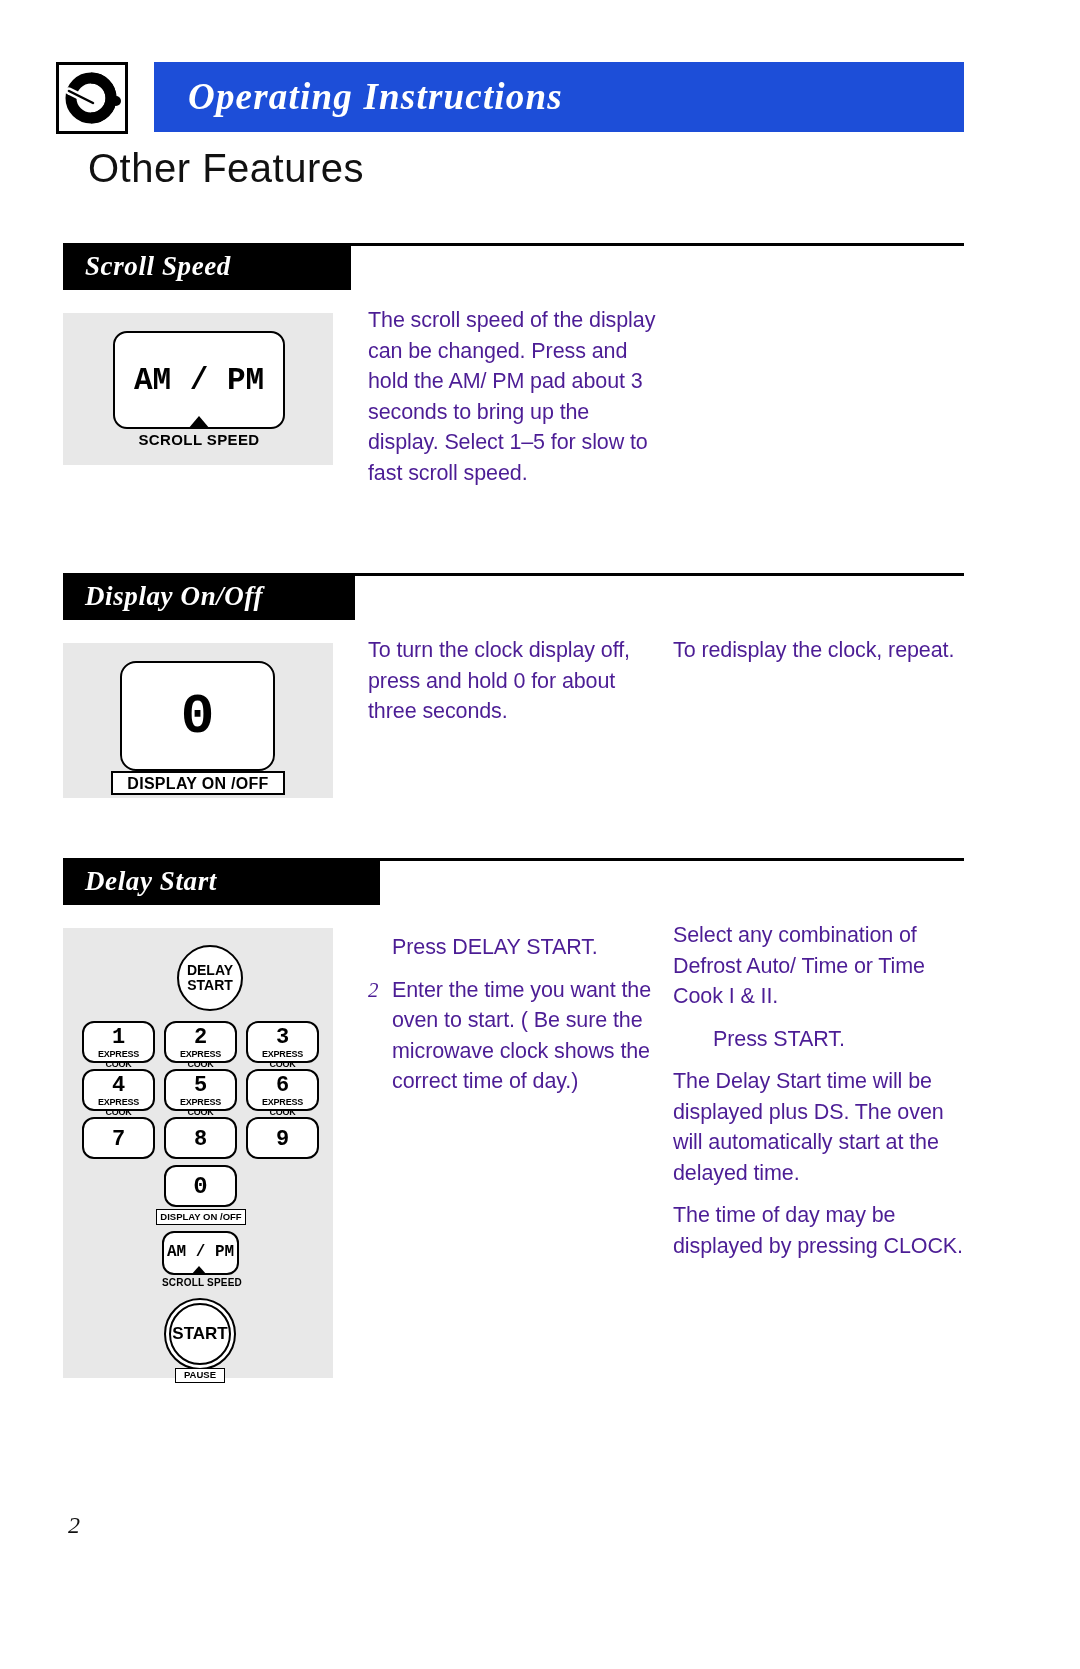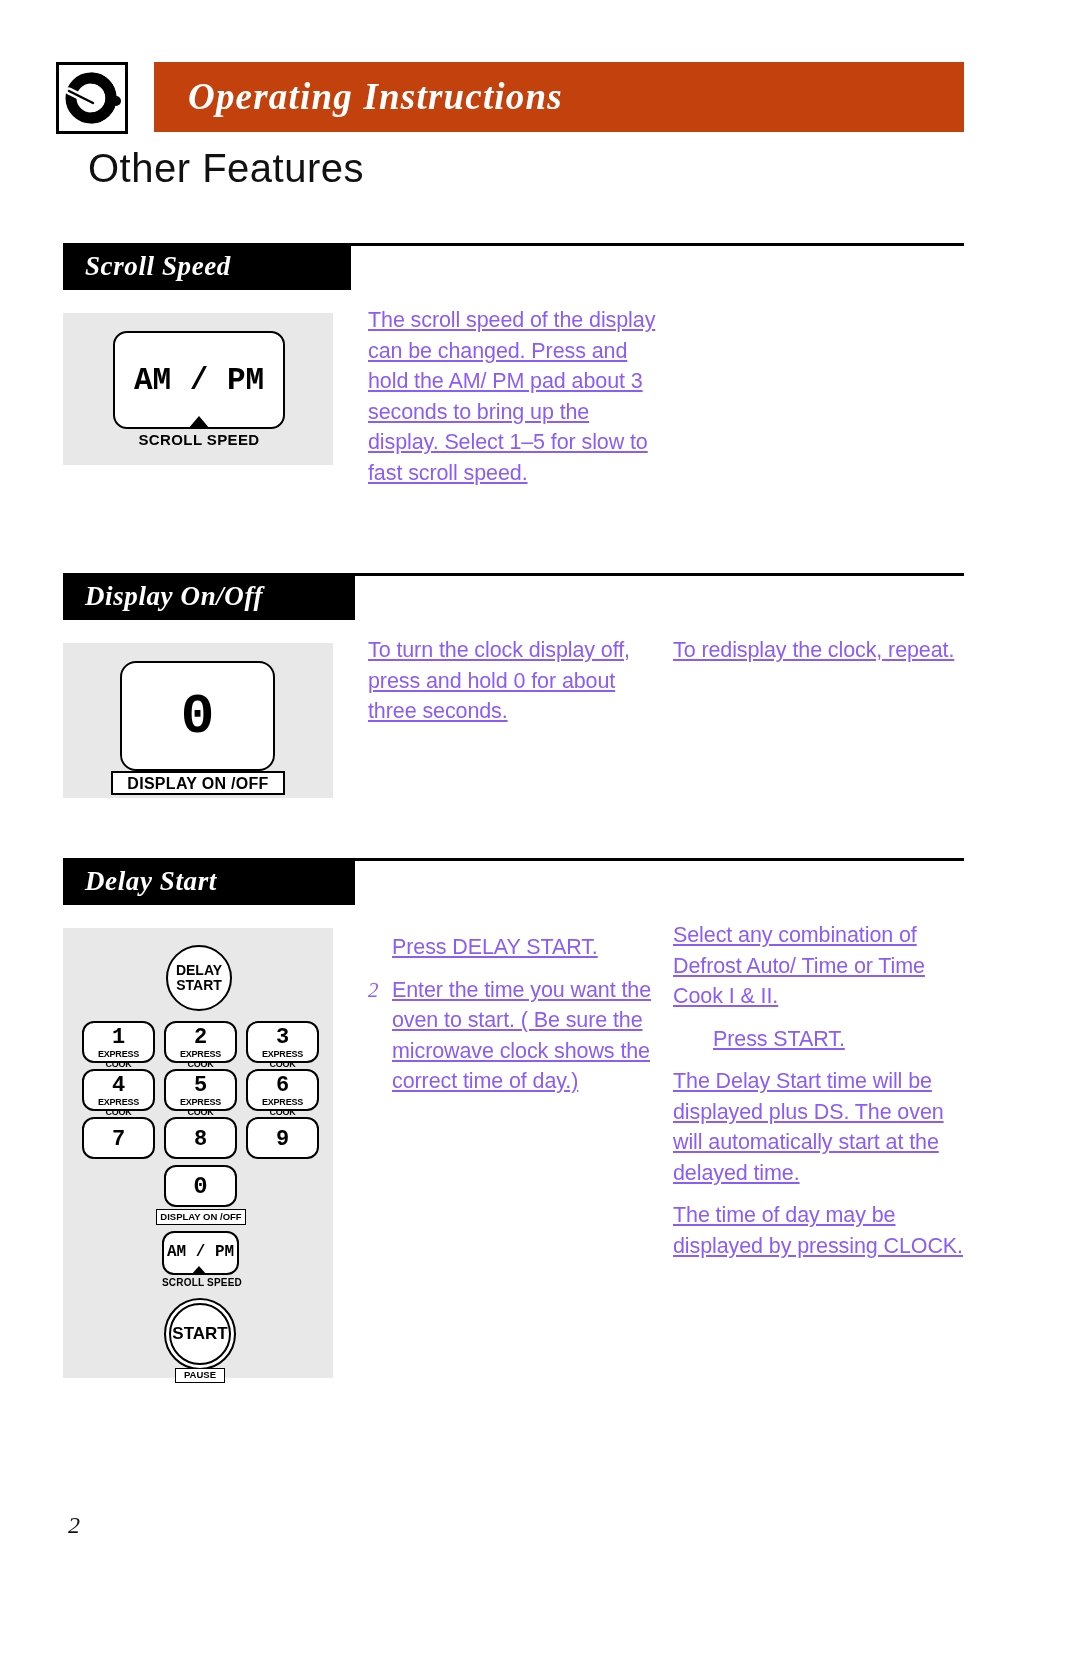--- a/index.html
+++ b/index.html
@@ -40,21 +40,21 @@
     box-sizing: border-box;
   }
   .logo-box svg { display: block; }
 
   .header-bar {
     position: absolute;
     left: 98px;
     top: 0;
     width: 810px;
     height: 70px;
-    background: #c2410c;
+    background: #1d4ed8;
   }
   .header-title {
     position: absolute;
     left: 34px;
     top: 50%;
     transform: translateY(-52%);
     color: #fff;
     font-family: "Liberation Serif", serif;
     font-style: italic;
     font-weight: bold;
@@ -188,23 +188,22 @@
     background: #fff;
     border: 2.5px solid #000;
     box-sizing: border-box;
   }
 
   
   .col {
     position: absolute;
     font-size: 21.5px;
     line-height: 30.5px;
-    color: #8b5cf6;
+    color: #4c1d95;
     letter-spacing: -0.1px;
-    text-decoration: underline;
   }
   .col p { margin: 0 0 0 0; }
 
   .step {
     position: relative;
     padding-left: 24px;
   }
   .step-num {
     position: absolute;
     left: 0;
@@ -283,27 +282,27 @@
     <div class="col" style="left:305px; top:62px; width:290px;">
       <p>To turn the clock display off, press and hold 0 for about three seconds.</p>
     </div>
     <div class="col" style="left:610px; top:62px; width:290px;">
       <p>To redisplay the clock, repeat.</p>
     </div>
   </div>
 
   <div class="section" style="top:858px; height:540px;">
     <div class="rule"></div>
-    <div class="band" style="width:292px;">
+    <div class="band" style="width:292px;padding-left:25px;">
       <span class="band-label">Delay Start</span>
     </div>
 
     <div class="figure" style="left:0px; top:70px; width:270px; height:450px;">
 
-      <div class="round-key" style="left:103px; top:17px; width:66px; height:66px; font-size:14px;">
+      <div class="round-key" style="left:114px; top:17px; width:66px; height:66px; font-size:14px;">
         <div>
           <div>DELAY</div>
           <div>START</div>
         </div>
       </div>
 
       <div class="key" style="left:19px; top:93px; width:73px; height:42px;">
         <div class="key-num" style="top:2px; font-size:22px;">1</div>
         <div class="key-sub" style="top:26px;">EXPRESS COOK</div>
       </div>

